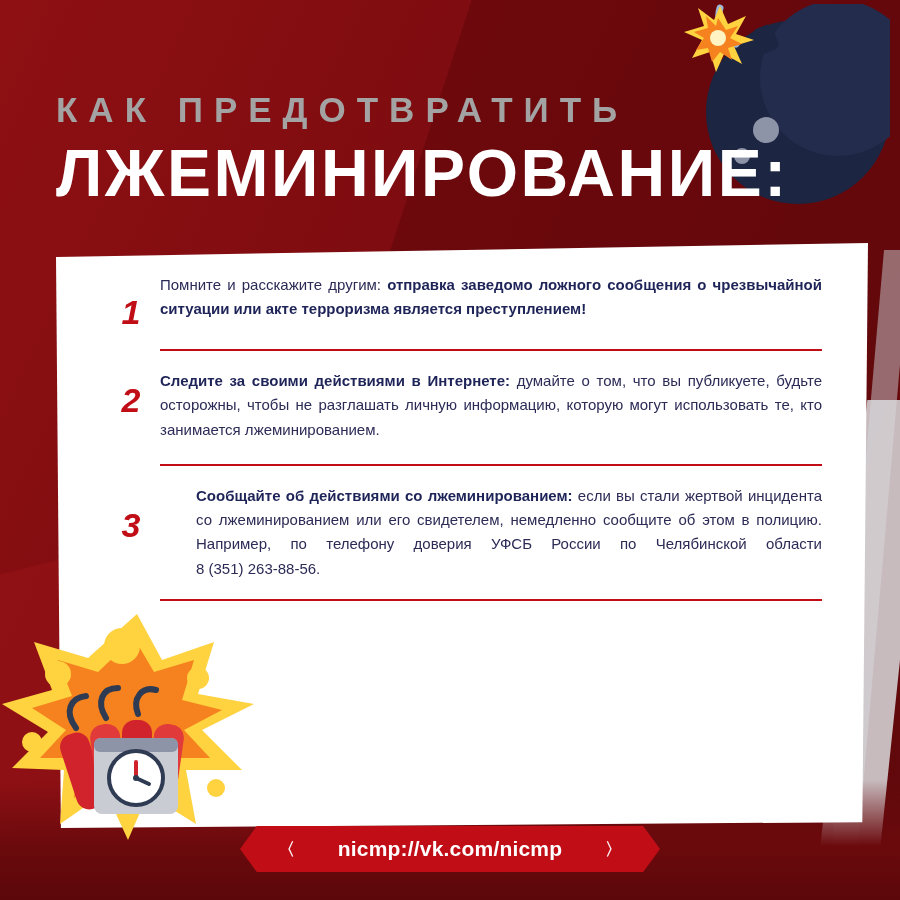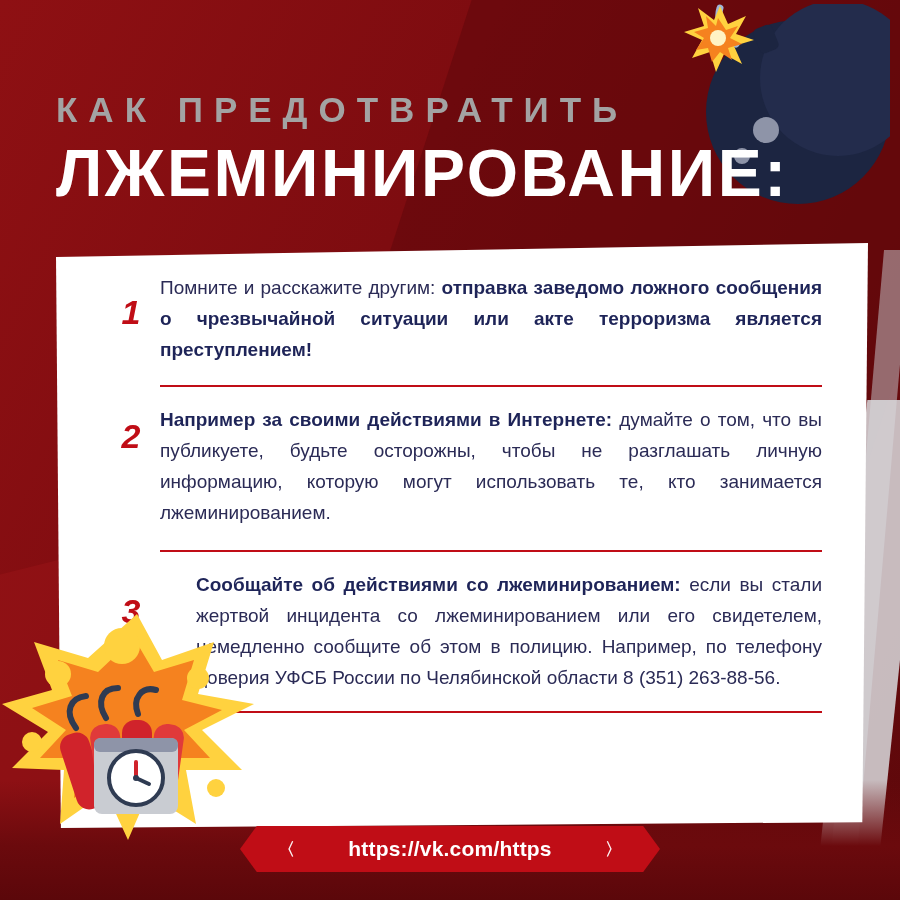--- a/index.html
+++ b/index.html
@@ -141,21 +141,21 @@
     text-align: center;
     line-height: 1;
   }
   .num.n1 { padding-top: 26px; }
   .num.n2 { padding-top: 18px; }
   .num.n3 { padding-top: 28px; }
 
   .body {
     flex: 1 1 auto;
     color: #2b2b56;
-    font-size: 19px;
+    font-size: 15px;
     line-height: 1.62;
     text-align: justify;
     padding-top: 4px;
   }
   .body b {
     color: #1e2458;
     font-weight: bold;
   }
   .item1 .body { text-align: justify; }
   .item3 { margin-top: 6px; }
@@ -264,21 +264,21 @@
           <span>Помните и расскажите другим:</span>
           <b>отправка заведомо ложного сообщения о чрезвычайной ситуации или акте терроризма является преступлением!</b>
         </div>
       </div>
 
       <div class="rule r1"></div>
 
       <div class="item item2">
         <div class="num n2">2</div>
         <div class="body">
-          <b>Например за своими действиями в Интернете:</b>
+          <b>Следите за своими действиями в Интернете:</b>
           <span>думайте о том, что вы публикуете, будьте осторожны, чтобы не разглашать личную информацию, которую могут использовать те, кто занимается лжеминированием.</span>
         </div>
       </div>
 
       <div class="rule r2"></div>
 
       <div class="item item3">
         <div class="num n3">3</div>
         <div class="body">
           <b>Сообщайте об действиями со лжеминированием:</b>
@@ -317,17 +317,17 @@
         <line x1="134" y1="166" x2="134" y2="150" stroke="#d0232b" stroke-width="4" stroke-linecap="round"></line>
         <line x1="134" y1="166" x2="147" y2="172" stroke="#2f3b52" stroke-width="4" stroke-linecap="round"></line>
         <circle cx="134" cy="166" r="3" fill="#2f3b52"></circle>
       </g>
     </svg>
   </div>
 
   <div class="ribbon">
     <div class="ribbon-bg"></div>
     <span class="chev left">〈</span>
-    <div class="ribbon-label">https://vk.com/https</div>
+    <div class="ribbon-label">nicmp://vk.com/nicmp</div>
     <span class="chev right">〉</span>
   </div>
 
 </div>
 
 </body></html>

